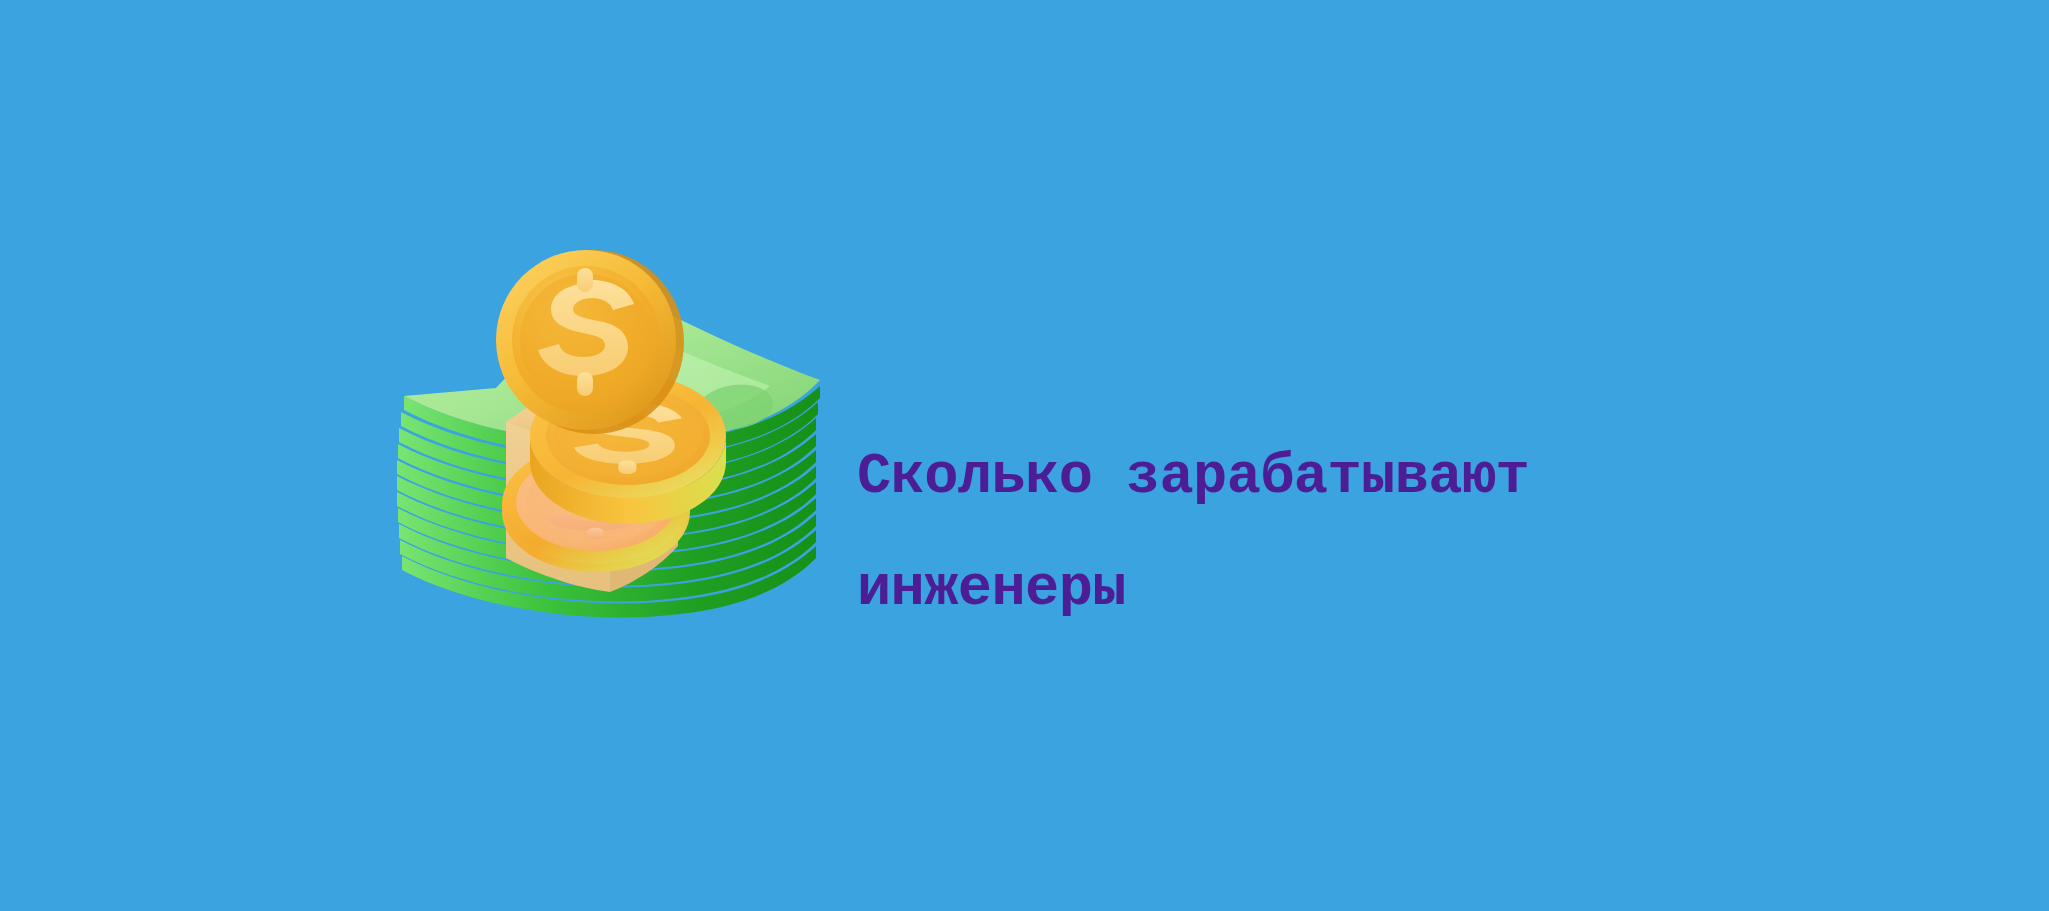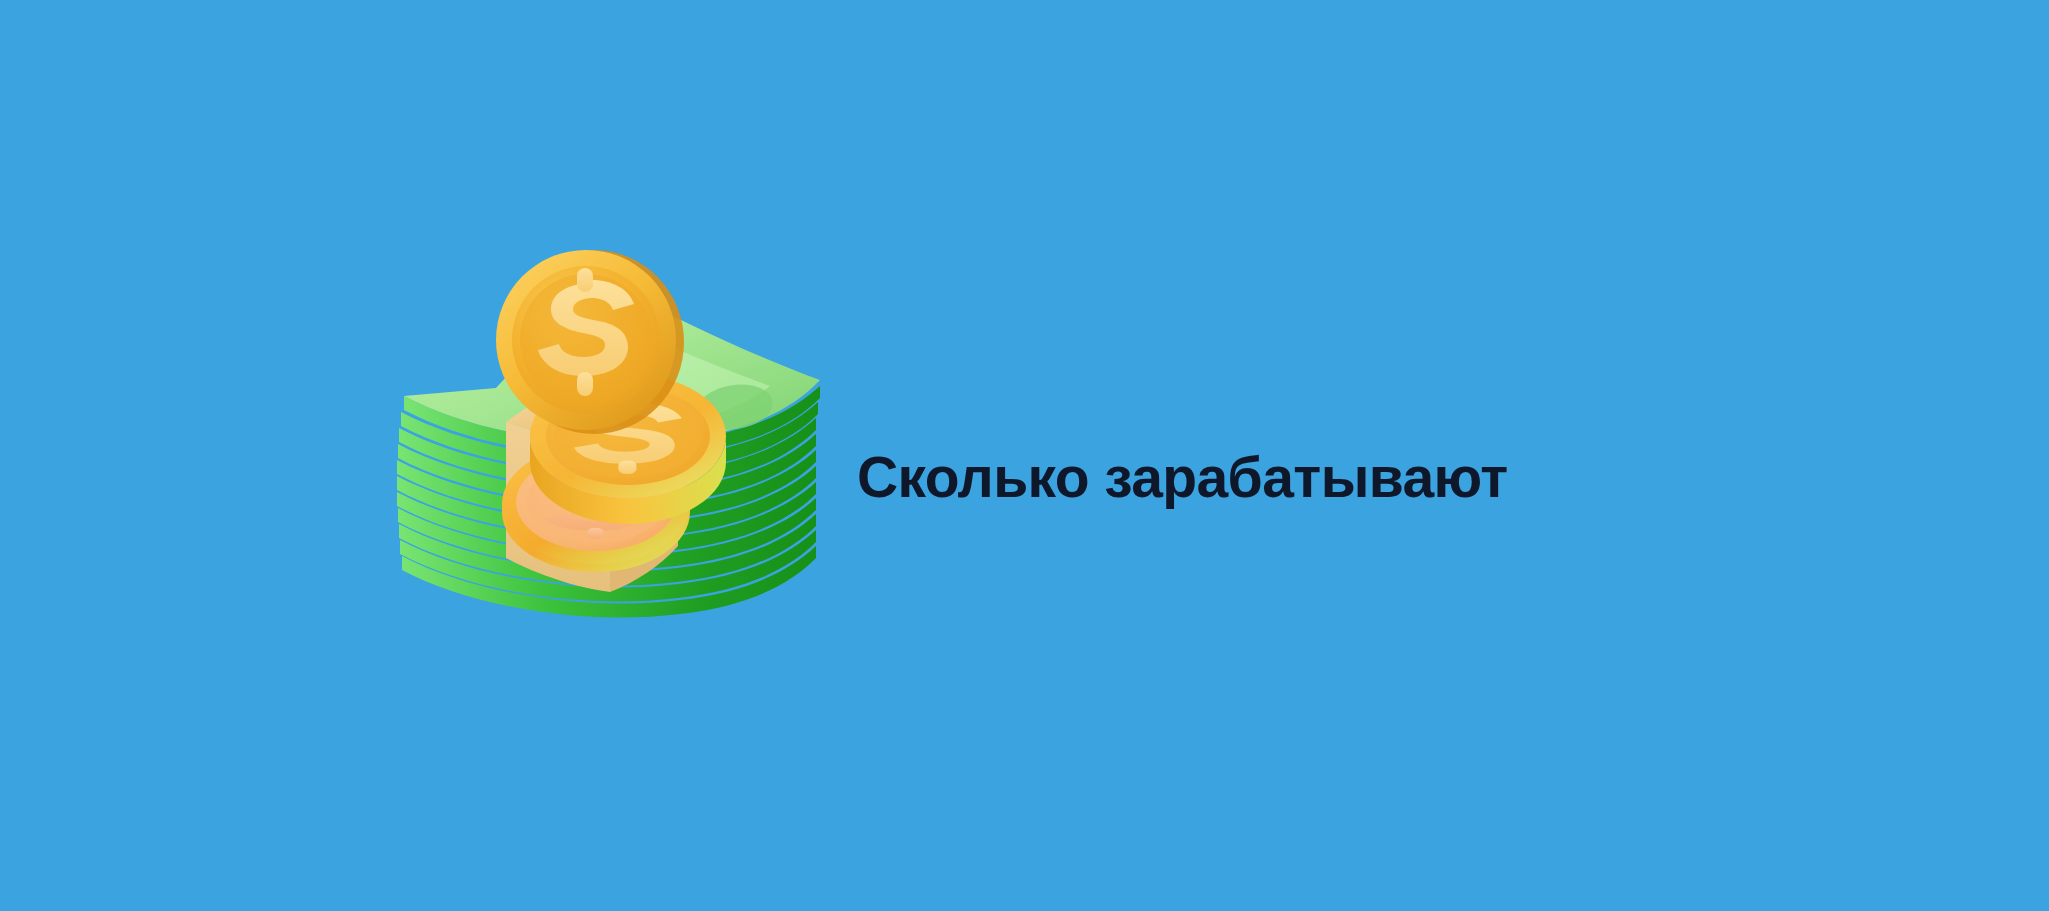--- a/index.html
+++ b/index.html
@@ -283,17 +283,18 @@
                    c0,-6 8,-11 19,-11 c11,0 19,5 21,12
                    l21,-6 c-5,-15 -22,-24 -42,-24 Z" fill="url(#gGlyph)"></path>
           <rect x="197" y="28" width="16" height="24" rx="8" fill="url(#gGlyph)"></rect>
           <rect x="197" y="132" width="16" height="24" rx="8" fill="url(#gGlyph)"></rect>
         </g>
       </g>
 
     </svg>
   </div>
 
-  <h1 id="headline" style="color: #0f172a;">
+  <h1 id="headline" style="color: #4c1d95; font-family: Liberation Mono, monospace;">
     <span class="hl-line">Сколько зарабатывают</span>
+    <span class="hl-line">инженеры</span>
   </h1>
 
 </div>
 
 </body></html>

